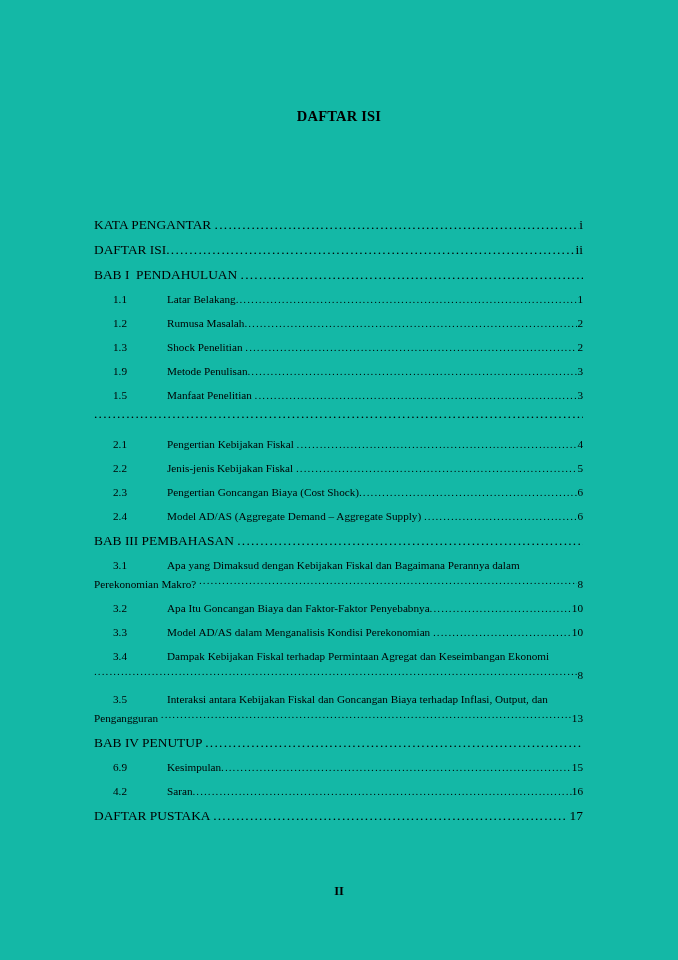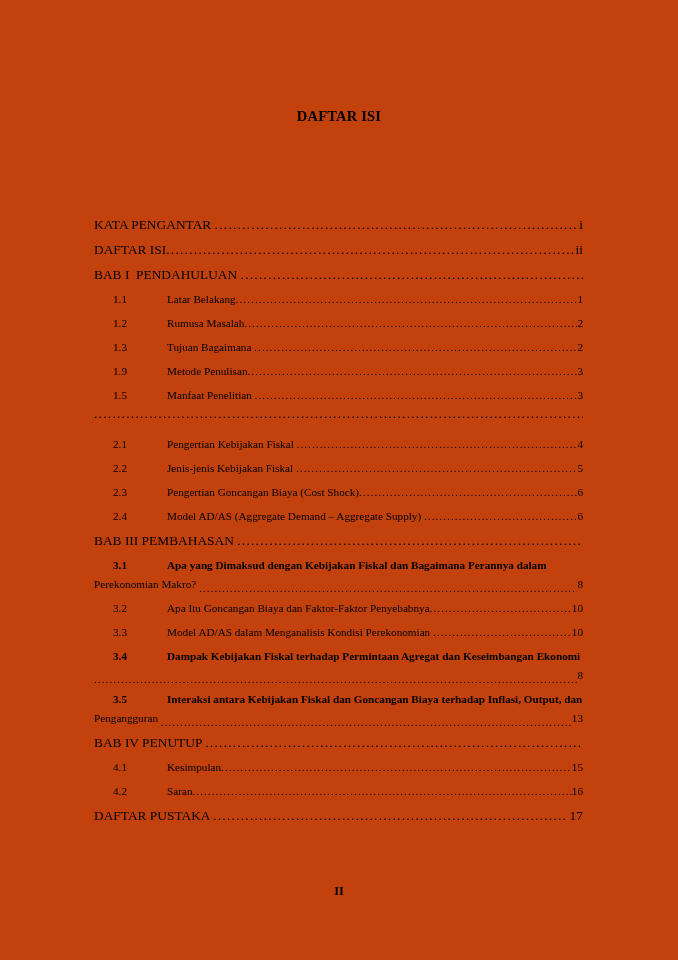--- a/index.html
+++ b/index.html
@@ -14,21 +14,21 @@
     font-family: "Liberation Serif", "DejaVu Serif", serif;
     color: #000000;
     overflow: hidden;
   }
 
   .page {
     position: absolute;
     left: 0; top: 0;
     width: 678px;
     height: 960px;
-    background: #c2410c;
+    background: #14b8a6;
   }
 
   
   .doc-title {
     position: absolute;
     left: 0;
     top: 108px;
     width: 678px;
     text-align: center;
     font-weight: bold;
@@ -118,34 +118,33 @@
     line-height: 19px;
     display: block;
     padding-top: 3px;
     padding-bottom: 2px;
   }
   .lvl1.wrap .line1 {
     display: flex;
     align-items: flex-end;
     white-space: nowrap;
     width: 100%;
-    font-weight: bold;
   }
   .lvl1.wrap .line1 .num {
     flex: 0 0 auto;
     width: 19px;
     margin-left: 19px;
   }
   .lvl1.wrap .line1 .lbl {
     margin-left: 35px;
     white-space: pre;
   }
   .lvl1.wrap .line2 {
     display: flex;
-    align-items: flex-end;
+    align-items: flex-start;
     white-space: nowrap;
     width: 100%;
   }
   .lvl1.wrap .line2 .lbl {
     margin-left: 0;
   }
 
   
   .footer-page {
     position: absolute;
@@ -198,21 +197,21 @@
         <div class="row lvl1">
           <span class="num">1.2</span>
           <span class="lbl">Rumusa Masalah</span>
           <span class="dots"></span>
           <span class="pg">2</span>
         </div>
       </div>
       <div class="toc-entry">
         <div class="row lvl1">
           <span class="num">1.3</span>
-          <span class="lbl">Tujuan Bagaimana </span>
+          <span class="lbl">Shock Penelitian </span>
           <span class="dots"></span>
           <span class="pg">2</span>
         </div>
       </div>
       <div class="toc-entry">
         <div class="row lvl1">
           <span class="num">1.9</span>
           <span class="lbl">Metode Penulisan</span>
           <span class="dots"></span>
           <span class="pg">3</span>
@@ -328,21 +327,21 @@
       </div>
       <div class="toc-entry">
         <div class="row lvl0">
           <span class="lbl">BAB IV PENUTUP </span>
           <span class="dots"></span>
           <span class="pg"></span>
         </div>
       </div>
       <div class="toc-entry">
         <div class="row lvl1">
-          <span class="num">4.1</span>
+          <span class="num">6.9</span>
           <span class="lbl">Kesimpulan</span>
           <span class="dots"></span>
           <span class="pg">15</span>
         </div>
       </div>
       <div class="toc-entry">
         <div class="row lvl1">
           <span class="num">4.2</span>
           <span class="lbl">Saran</span>
           <span class="dots"></span>

